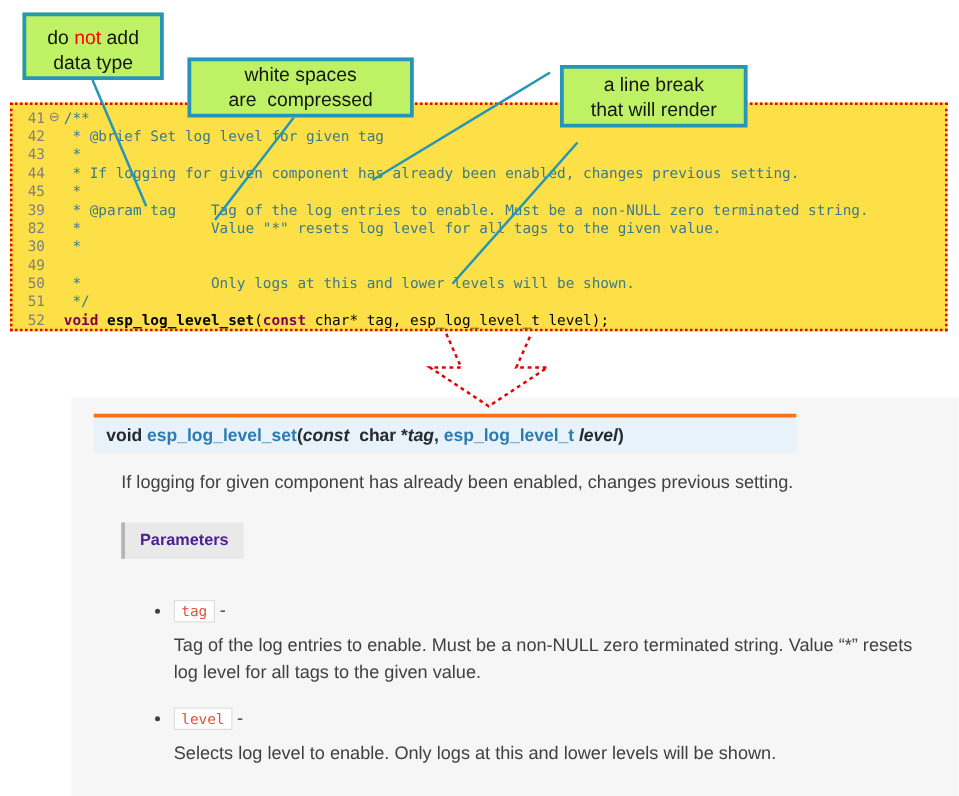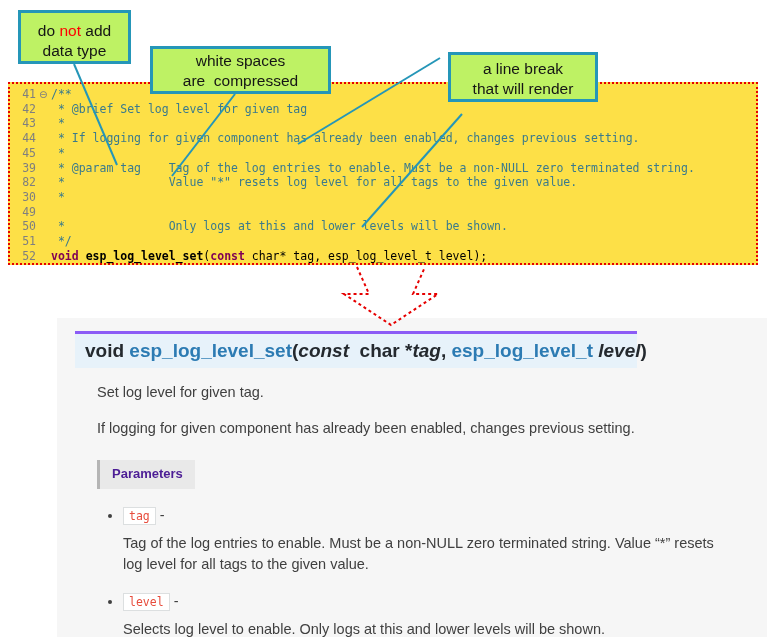--- a/index.html
+++ b/index.html
@@ -34,32 +34,32 @@
   .fn { font-weight:bold; color:#000; }
 
   svg.overlay { position:absolute; left:0; top:0; z-index:6; pointer-events:none; }
 
   
   .docs {
     position:absolute; left:57px; top:318px; width:710px; height:319px;
     background:#f6f6f6; z-index:1; padding:13px 20px 0 18px; color:#404040;
   }
   .sig {
-    background:#e7f2fa; border-top:3px solid #8b5cf6; padding:6px 10px;
-    font-size:19px; white-space:pre; color:#24292e; width:562px; font-weight:bold;
+    background:#e7f2fa; border-top:3px solid #f97316; padding:6px 10px;
+    font-size:14px; white-space:pre; color:#24292e; width:562px; font-weight:bold;
   }
   .sig .name, .sig .type-link { color:#2c7bb3; }
   .sig .it { font-style:italic; }
   .dd { margin:14px 0 0 22px; font-size:14.5px; line-height:1.45; }
   .dd p { margin:0 0 15px; }
   .paramlabel {
     display:inline-block; background:#e9e9e9; border-left:3px solid #b5b5b5;
     padding:5px 12px; font-weight:bold; color:#4c1d95; font-size:13px; margin:6px 0 16px;
   }
-  ul.params { list-style:disc; margin:0; padding-left:26px; color:#404040; }
+  ul.params { list-style:disc; margin:16px; padding-left:26px; color:#404040; }
   ul.params li { margin-bottom:16px; }
   .chip {
     font-family:"DejaVu Sans Mono", monospace; font-size:11.5px; color:#e74c3c;
     background:#fff; border:1px solid #dcdfe0; padding:1px 5px;
   }
   .desc { margin-top:7px; max-width:600px; line-height:1.45; }
 </style>
 </head>
 <body>
 
@@ -145,21 +145,20 @@
       <span class="ln">52</span>
       <span class="fold"></span>
       <span class="code"><span class="kw">void</span><span> </span><span class="fn">esp_log_level_set</span><span>(</span><span class="kw">const</span><span> char* tag, esp_log_level_t level);</span></span>
     </div>
   </div>
 
   <div class="docs">
     <div class="sig"><span>void </span><span class="name">esp_log_level_set</span><span>(</span><span class="it">const </span><span> char *</span><span class="it">tag</span><span>, </span><span class="type-link">esp_log_level_t </span><span class="it">level</span><span>)</span></div>
 
     <div class="dd">
-      <p>Set log level for given tag.</p>
       <p>If logging for given component has already been enabled, changes previous setting.</p>
 
       <div class="paramlabel">Parameters</div>
 
       <ul class="params">
         <li>
           <span class="chip">tag</span><span> - </span>
           <div class="desc">Tag of the log entries to enable. Must be a non-NULL zero terminated string. Value “*” resets log level for all tags to the given value.</div>
         </li>
         <li>

